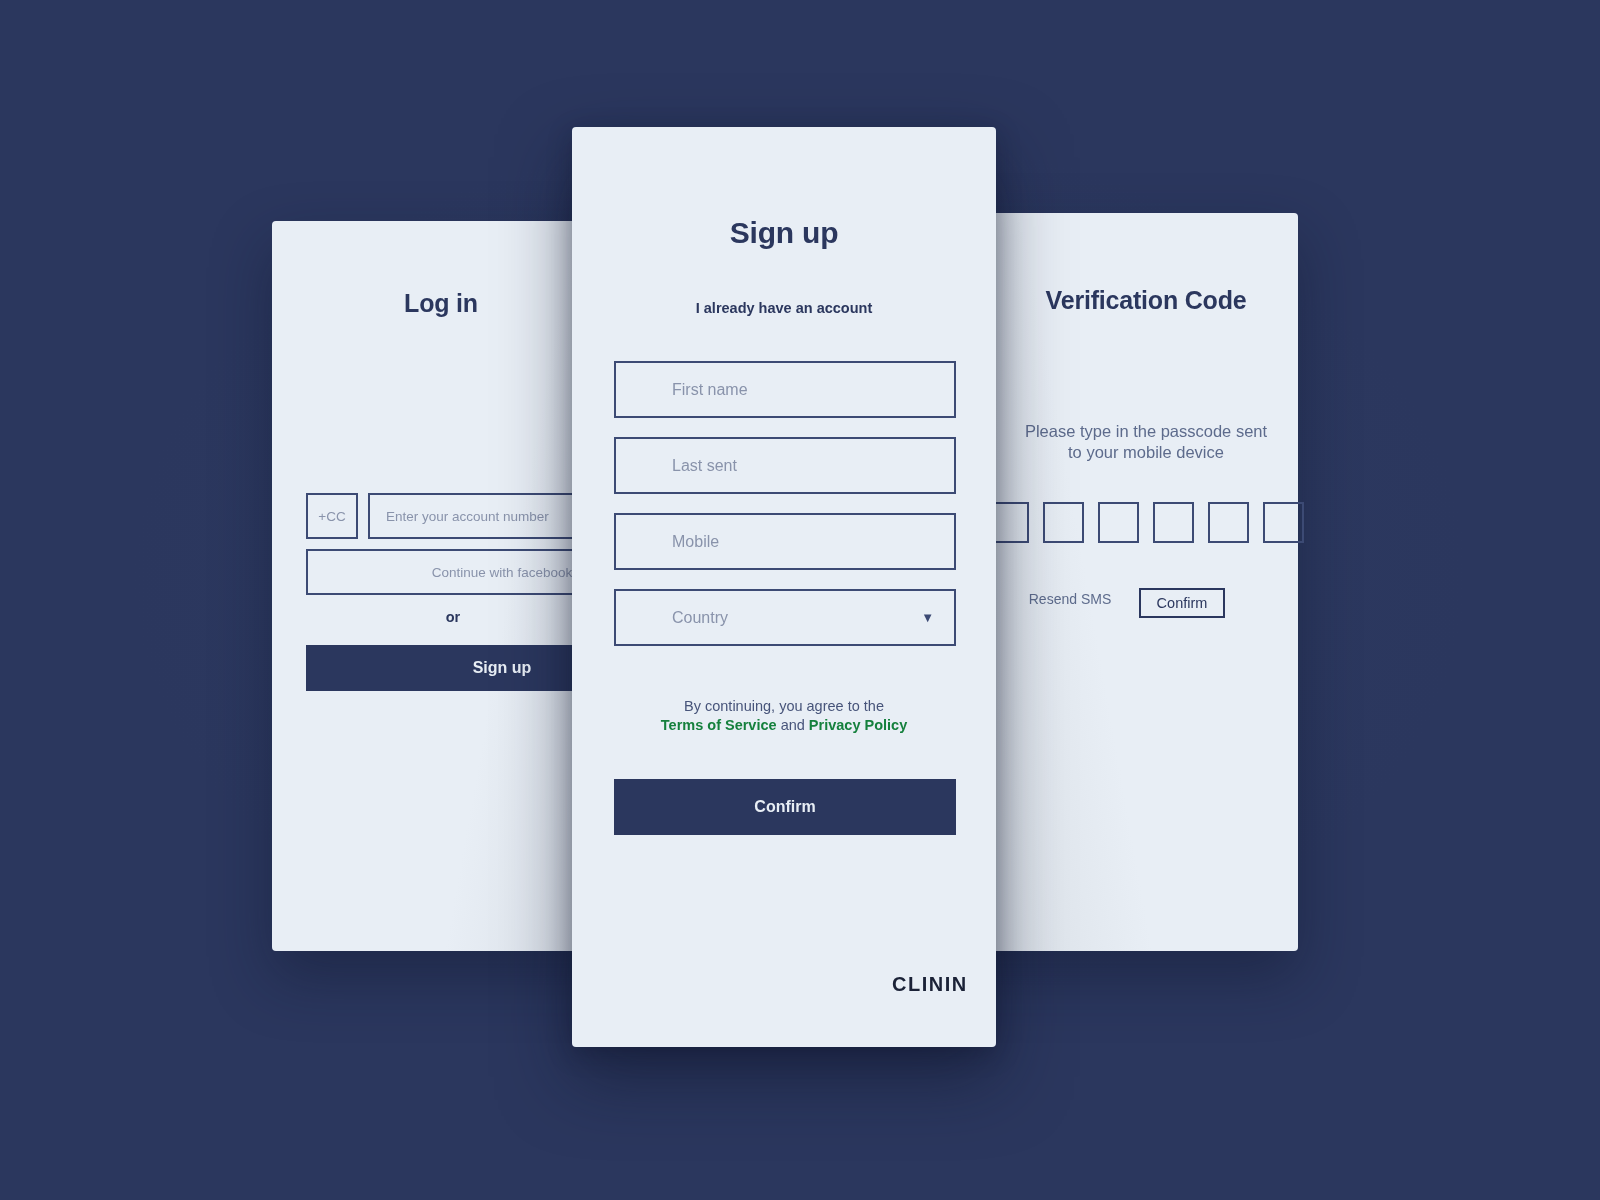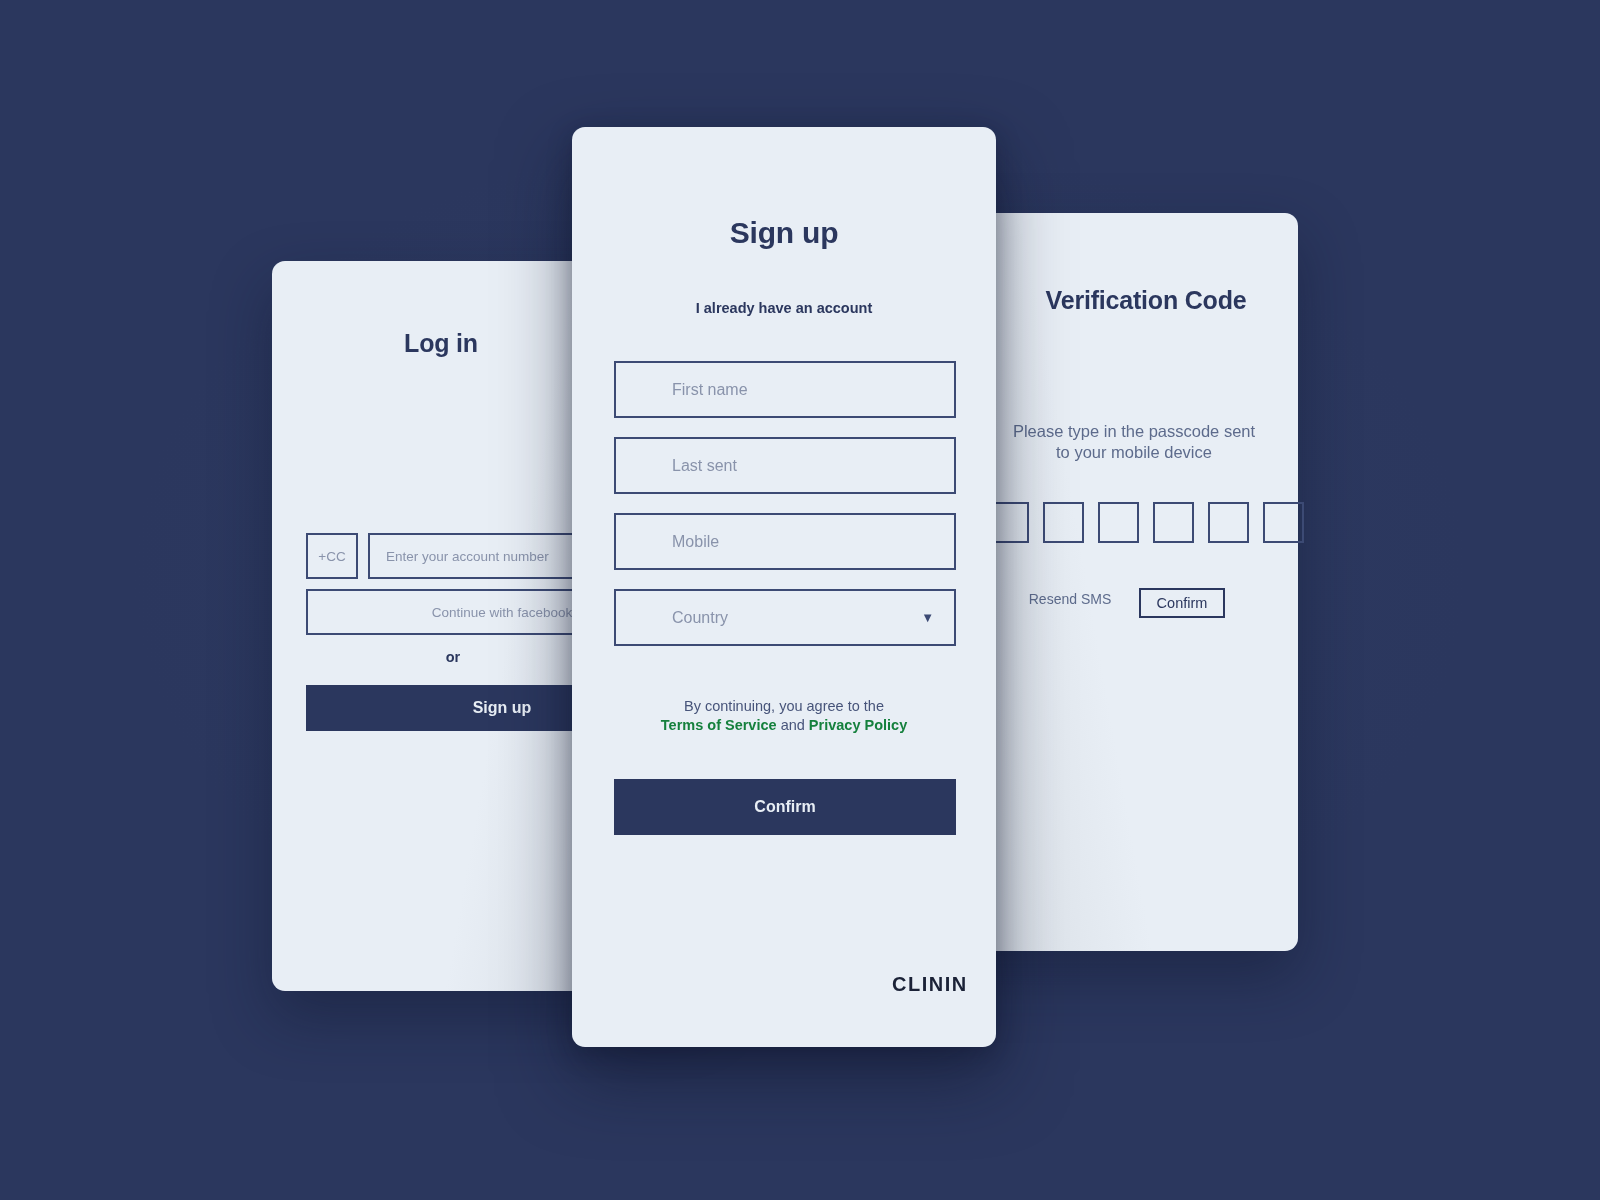--- a/index.html
+++ b/index.html
@@ -31,30 +31,29 @@
   .stage {
     position: absolute;
     left: 0; top: 0;
     width: 1600px; height: 1200px;
   }
 
   
   .card {
     position: absolute;
     background: #e8eef5;
-    border-radius: 13px;
+    border-radius: 4px;
     text-decoration: underline;
   }
 
   .card-login {
     left: 272px;  top: 221px;
     width: 430px; height: 730px;
     background: linear-gradient(100deg, #e8eef5 0%, #e8eef5 54%, #dbe1e9 78%, #cdd3dc 100%);
     box-shadow: 0 26px 60px rgba(15,22,45,0.42);
-    margin-top: 40px;
   }
 
   .card-verify {
     left: 898px;  top: 213px;
     width: 400px; height: 738px;
     background: linear-gradient(260deg, #e8eef5 0%, #e8eef5 52%, #dde3ea 76%, #ccd2db 100%);
     box-shadow: 0 26px 60px rgba(15,22,45,0.42);
   }
 
   .card-signup {
@@ -230,21 +229,21 @@
     <div class="btn-primary" style="position:absolute; left:34px; top:424px; width:392px; height:46px;">
       <span>Sign up</span>
     </div>
 
   </div>
 
   <div class="card card-verify">
 
     <div class="title title-md" style="position:absolute; left:96px; top:73px; width:304px;">Verification Code</div>
 
-    <div style="position:absolute; left:84px; top:208px; width:304px;">
+    <div style="position:absolute; left:96px; top:208px; width:304px;">
       <div class="helper-text">Please type in the passcode sent</div>
       <div class="helper-text">to your mobile device</div>
     </div>
 
     <div class="otp-row" style="left:90px; top:289px;">
       <div class="otp-box"></div>
       <div class="otp-box"></div>
       <div class="otp-box"></div>
       <div class="otp-box"></div>
       <div class="otp-box"></div>

